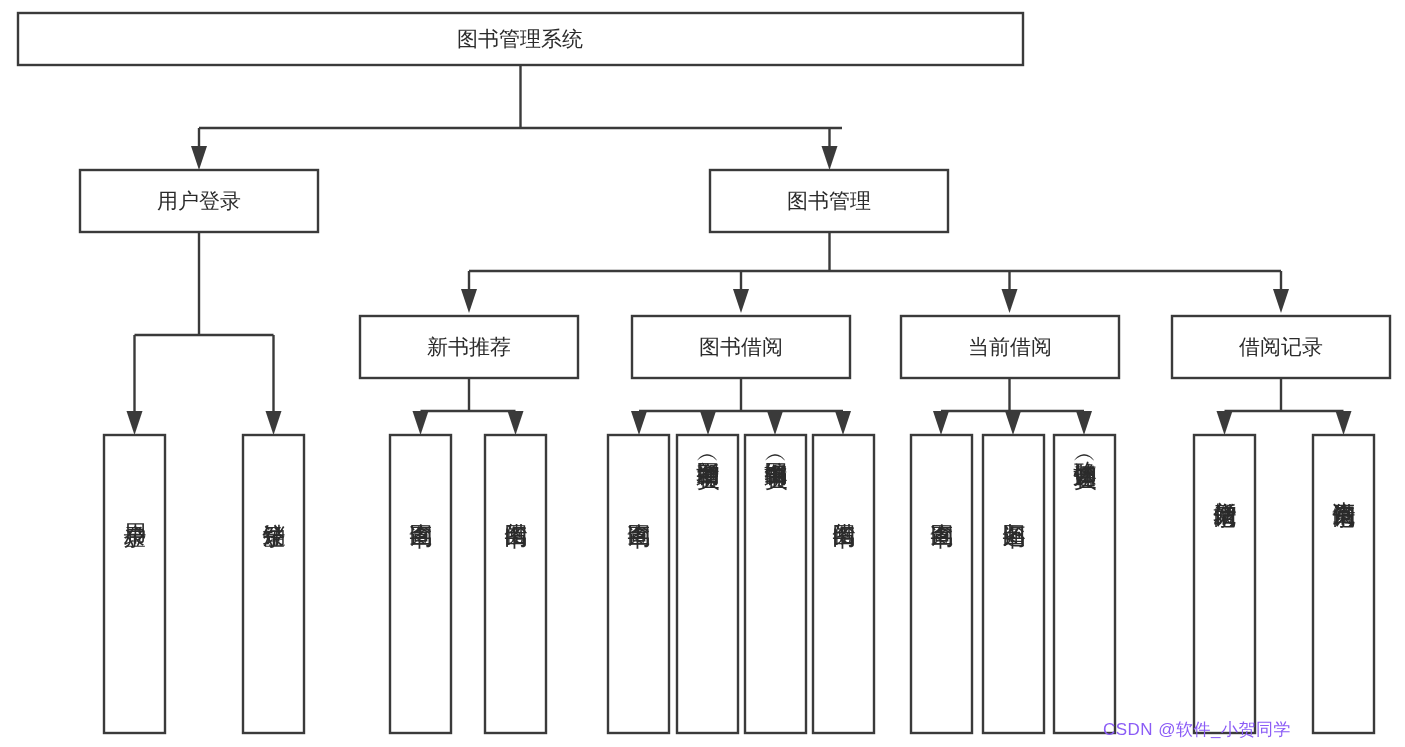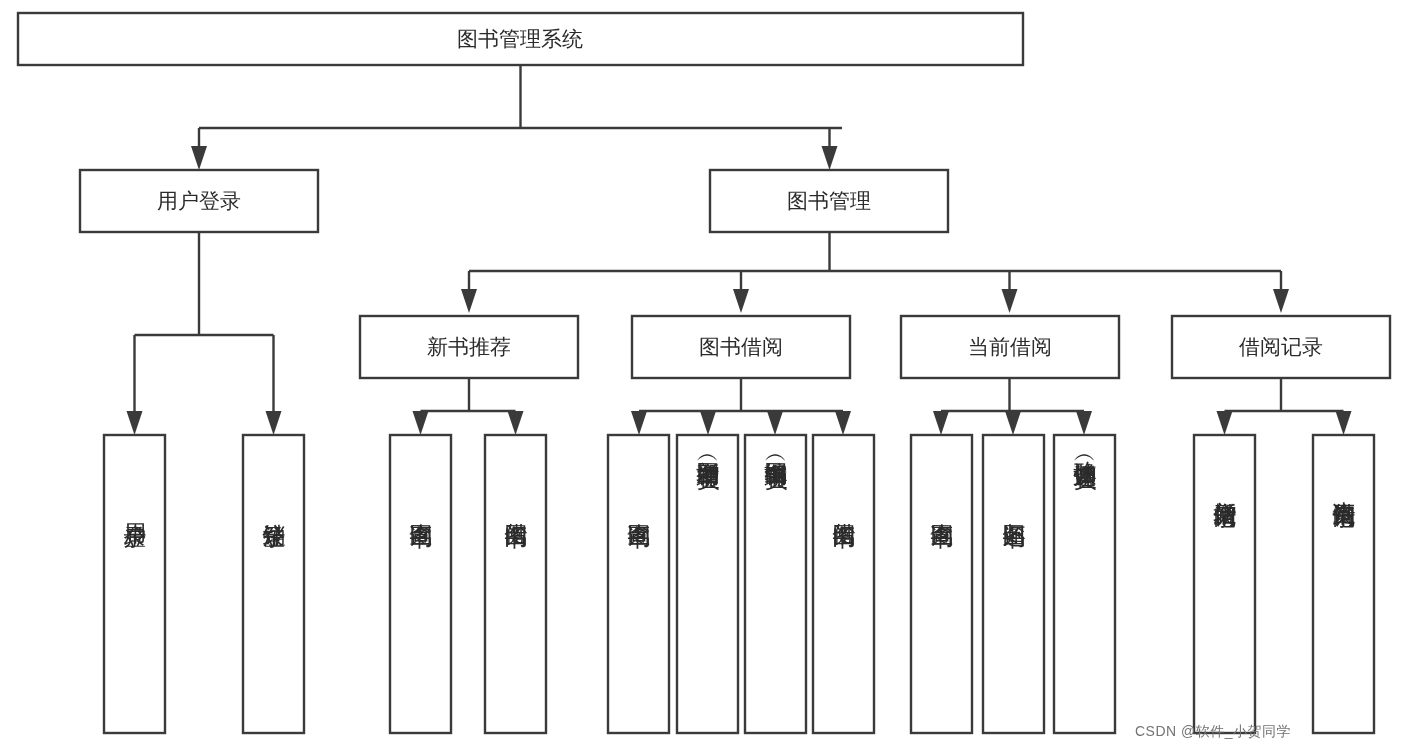--- a/index.html
+++ b/index.html
@@ -62,22 +62,22 @@
     line-height: 1.12;
     color: #2b2b2b;
     letter-spacing: 1px;
     white-space: nowrap;
   }
   .watermark {
     position: absolute;
     right: 8px;
     bottom: 6px;
     font-family: "Liberation Sans", "DejaVu Sans", sans-serif;
-    font-size: 14px;
-    color: #737373;
+    font-size: 17px;
+    color: #8b5cf6;
     letter-spacing: 0.5px;
     white-space: nowrap;
   }
 </style>
 </head>
 <body>
 
 <div id="diagram-root">
 
   <svg class="diagram-canvas" viewBox="0 0 1405 747">

